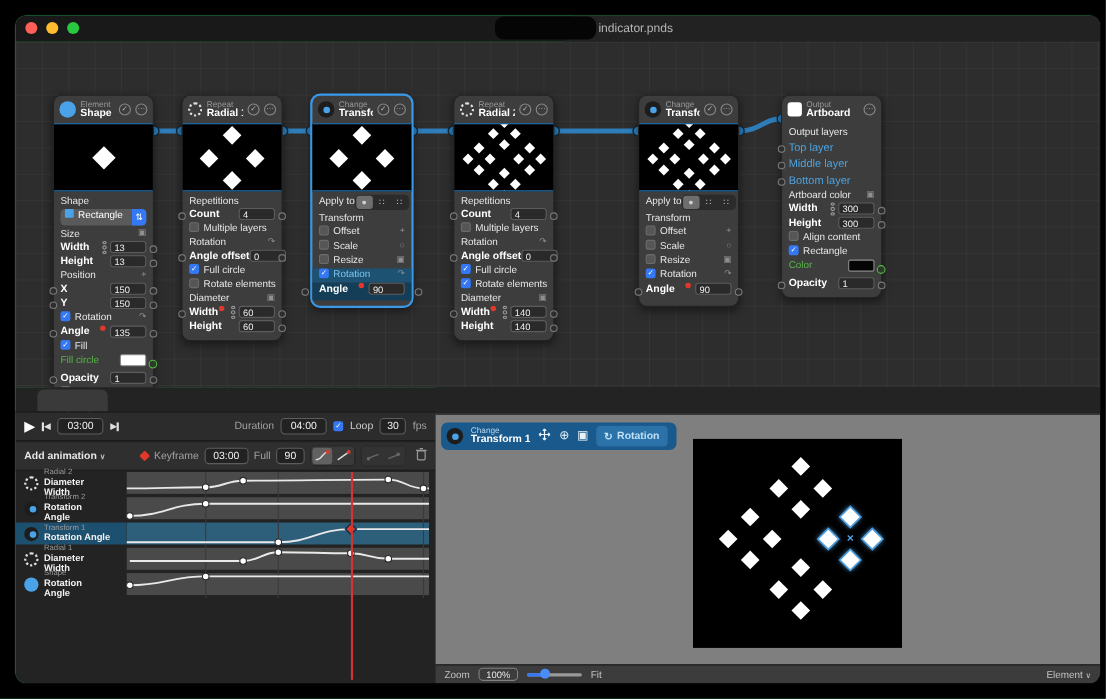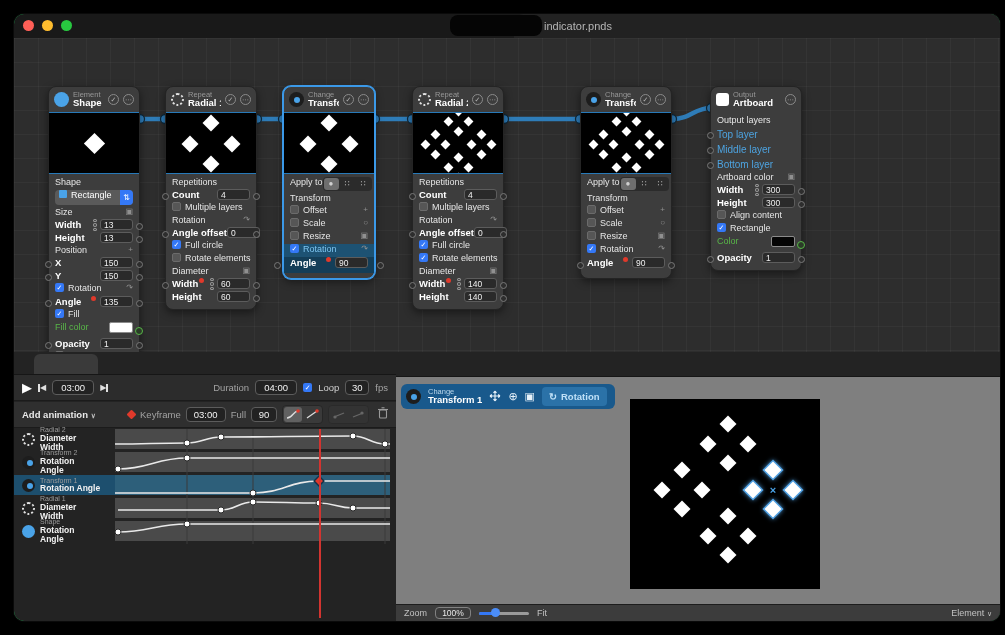--- a/index.html
+++ b/index.html
@@ -203,21 +203,21 @@
         <div class="prow portR portL">
             <span class="plabel b">Angle</span>
             <span class="kfdot"></span>
             <input class="pfield" readonly="" value="135" style="">
           </div>
         <div class="prow">
             <span class="cb on">✓</span>
             <span class="plabel">Fill</span>
           </div>
         <div class="prow tall portG">
-            <span class="plabel green">Fill color</span>
+            <span class="plabel green">Fill circle</span>
             <span class="swatch"></span>
           </div>
         <div class="prow portR portL">
             <span class="plabel b">Opacity</span>
             <input class="pfield" readonly="" value="1" style="">
           </div>
         <div class="prow">
             <span class="cb off"></span>
             <span class="plabel sect">Stroke</span>
           </div>

